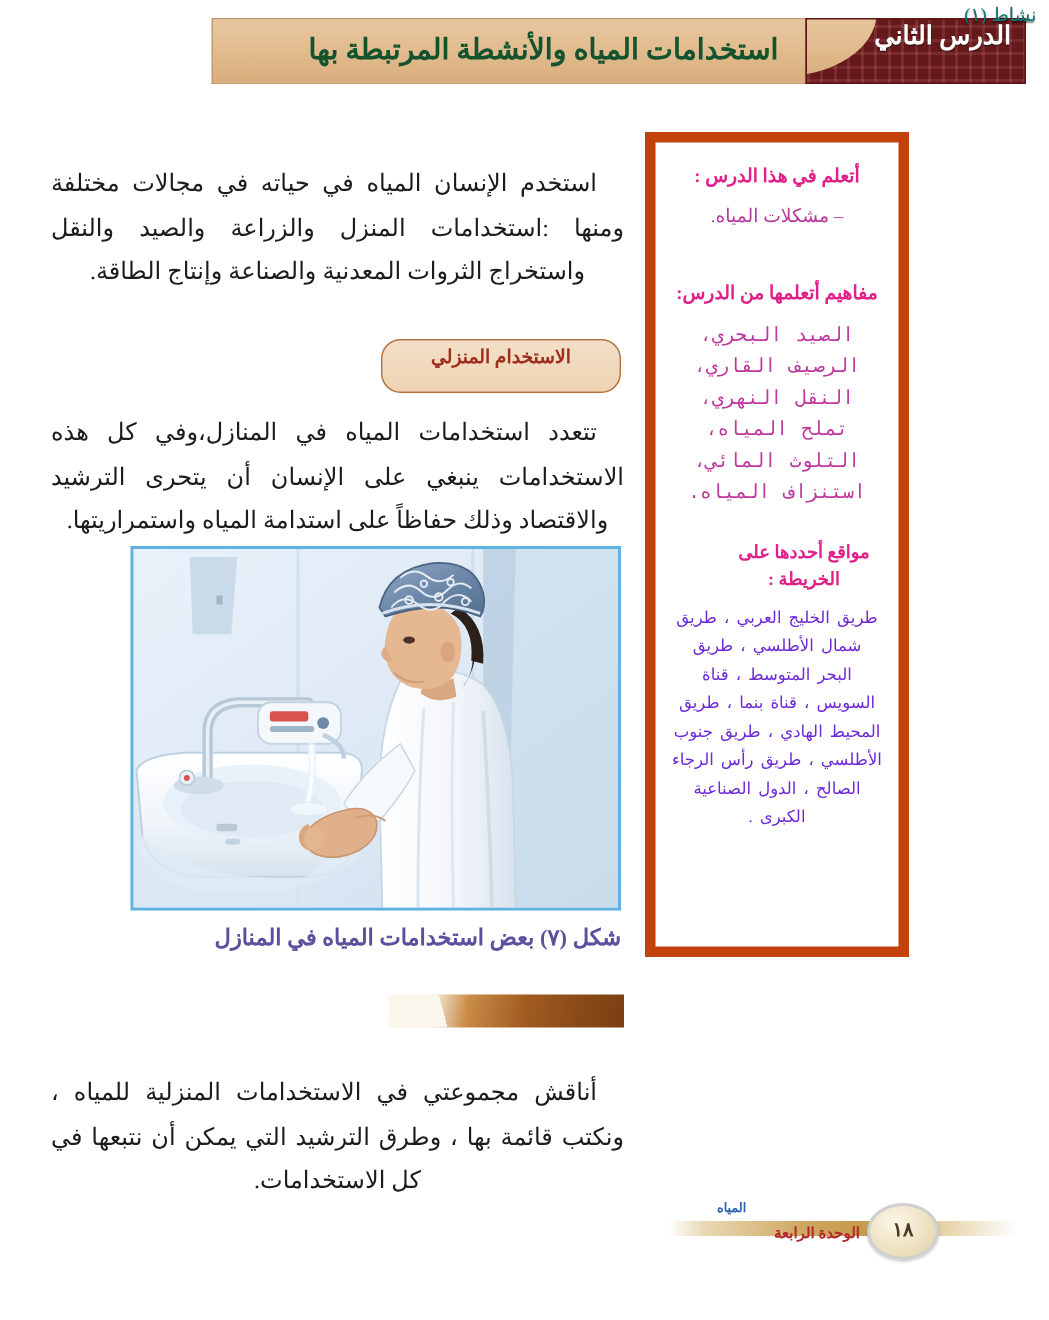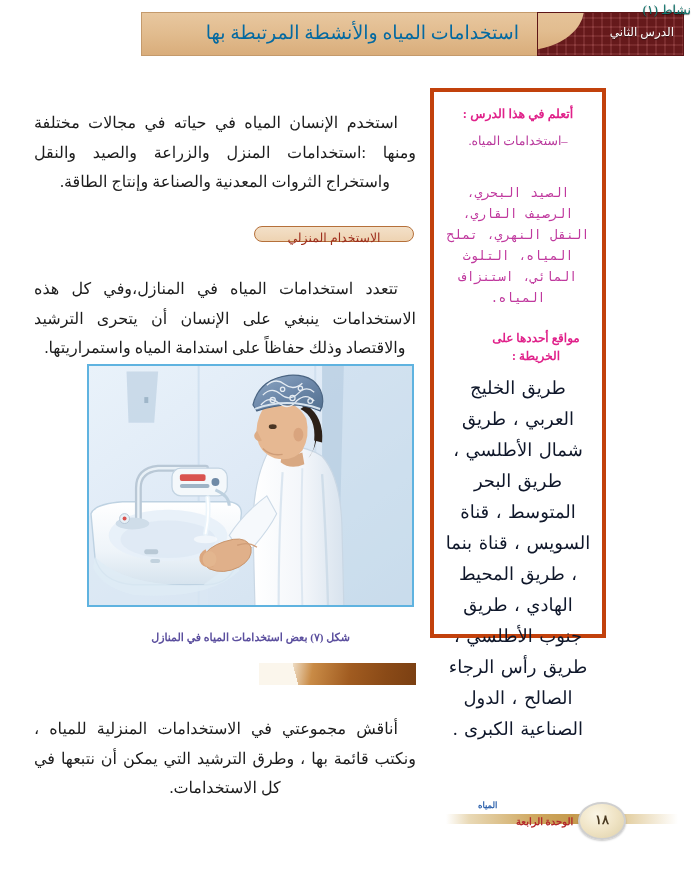--- a/index.html
+++ b/index.html
@@ -43,41 +43,41 @@
   
   .hdr-notch {
     position: absolute;
     top: -14px; left: -26px;
     width: 72px; height: 52px;
     background: linear-gradient(180deg,#e8c79f 0%, #e2bd90 60%, #d9ad7b 100%);
     border-radius: 0 0 64px 0 / 0 0 42px 0;
   }
   .hdr-lesson {
     position: absolute;
-    top: 13px; right: 10px;
-    font-size: 12px; font-weight: normal;
+    top: 1px; right: 10px;
+    font-size: 17px; font-weight: bold;
     color: #ffffff;
     letter-spacing: 0px;
     text-shadow: 0 1px 1px rgba(0,0,0,.55);
     white-space: nowrap;
   }
   .hdr-title {
     position: absolute;
     top: 9px; right: 165px;
-    font-size: 19px; font-weight: normal;
-    color: #0369a1;
+    font-size: 19px; font-weight: bold;
+    color: #14532d;
     white-space: nowrap;
   }
 
   
   .sidebar {
     position: absolute;
     top: 88px; right: 93px;
     width: 176px; height: 550px;
-    border: 4px solid #c2410c;
+    border: 7px solid #c2410c;
     background: #ffffff;
     box-sizing: border-box;
     padding: 13px 11px 8px 11px;
     text-align: center;
   }
   .sb-head {
     font-size: 12.5px;
     font-weight: bold;
     color: #e0218a;
     line-height: 1.5;
@@ -99,22 +99,22 @@
   .sb-terms {
     font-size: 13px;
     color: #c0399e;
     line-height: 1.62;
     margin: 0 0 20px 0;
     text-align: center;
     word-spacing: 1px;
     font-family: Liberation Mono, monospace;
   }
   .sb-places {
-    font-size: 18px;
-    color: #0f172a;
+    font-size: 11px;
+    color: #6d28d9;
     line-height: 1.72;
     margin: 0;
     text-align: center;
     word-spacing: 2px;
   }
   .sb-gap { height: 16px; }
 
   
   .para {
     position: absolute;
@@ -135,54 +135,53 @@
   }
   #para-activity {
     top: 698px; right: 283px;
     width: 382px;
   }
 
   
   .pill {
     position: absolute;
     top: 226px; right: 285px;
-    width: 160px; height: 16px;
+    width: 160px; height: 36px;
     background: linear-gradient(180deg,#f3e0c8 0%, #eed3b2 100%);
     border: 1.5px solid #b5703a;
     border-radius: 13px;
     box-sizing: border-box;
     text-align: center;
     line-height: 22px;
     font-size: 12.5px;
-    font-weight: normal;
+    font-weight: bold;
     color: #9e2f1e;
     letter-spacing: .3px;
   }
 
   
   .photo-frame {
     position: absolute;
     top: 364px; right: 285px;
     width: 327px; height: 243px;
     border: 2px solid #5fb3e0;
     box-sizing: border-box;
     overflow: hidden;
     background: #e8f1f8;
   }
   .photo-svg { display: block; width: 100%; height: 100%; }
 
   .caption {
     position: absolute;
     top: 616px; right: 285px;
     width: 327px;
-    text-align: center;
-    font-size: 11px;
+    text-align: right;
+    font-size: 15px;
     font-weight: bold;
     color: #5b4f9e;
-    margin-top: 15px;
   }
 
   
   .act-banner {
     position: absolute;
     top: 663px; right: 283px;
     width: 157px; height: 22px;
     background: linear-gradient(100deg,
         #fdfbf6 0%, #f7f0e2 18%,
         #c98b46 34%, #a05b20 58%,
@@ -257,23 +256,24 @@
   <div class="hdr-red">
     <div class="hdr-notch"></div>
   </div>
   <div class="hdr-lesson">الدرس الثاني</div>
   <div class="hdr-title">استخدامات المياه والأنشطة المرتبطة بها</div>
 </div>
 
 <aside class="sidebar">
   <p class="sb-head">أتعلم في هذا الدرس :</p>
   <ul class="sb-list">
-    <li>–استخدامات المياه.</li>
+    <li>– مشكلات المياه.</li>
   </ul>
   <div class="sb-gap"></div>
+  <p class="sb-head">مفاهيم أتعلمها من الدرس:</p>
   <p class="sb-terms">الصيد البحري، الرصيف القاري، النقل النهري، تملح المياه، التلوث المائي، استنزاف المياه.</p>
   <p class="sb-head map">مواقع أحددها على الخريطة :</p>
   <p class="sb-places">طريق الخليج العربي ، طريق شمال الأطلسي ، طريق البحر المتوسط ، قناة السويس ، قناة بنما ، طريق المحيط الهادي ، طريق جنوب الأطلسي ، طريق رأس الرجاء الصالح ، الدول الصناعية الكبرى .</p>
 </aside>
 
 <p class="para" id="para-intro">استخدم الإنسان المياه في حياته في مجالات مختلفة ومنها :استخدامات المنزل والزراعة والصيد والنقل واستخراج الثروات المعدنية والصناعة وإنتاج الطاقة.</p>
 
 <div class="pill">الاستخدام المنزلي</div>
 
 <p class="para" id="para-home">تتعدد استخدامات المياه في المنازل،وفي كل هذه الاستخدامات ينبغي على الإنسان أن يتحرى الترشيد والاقتصاد وذلك حفاظاً على استدامة المياه واستمراريتها.</p>

